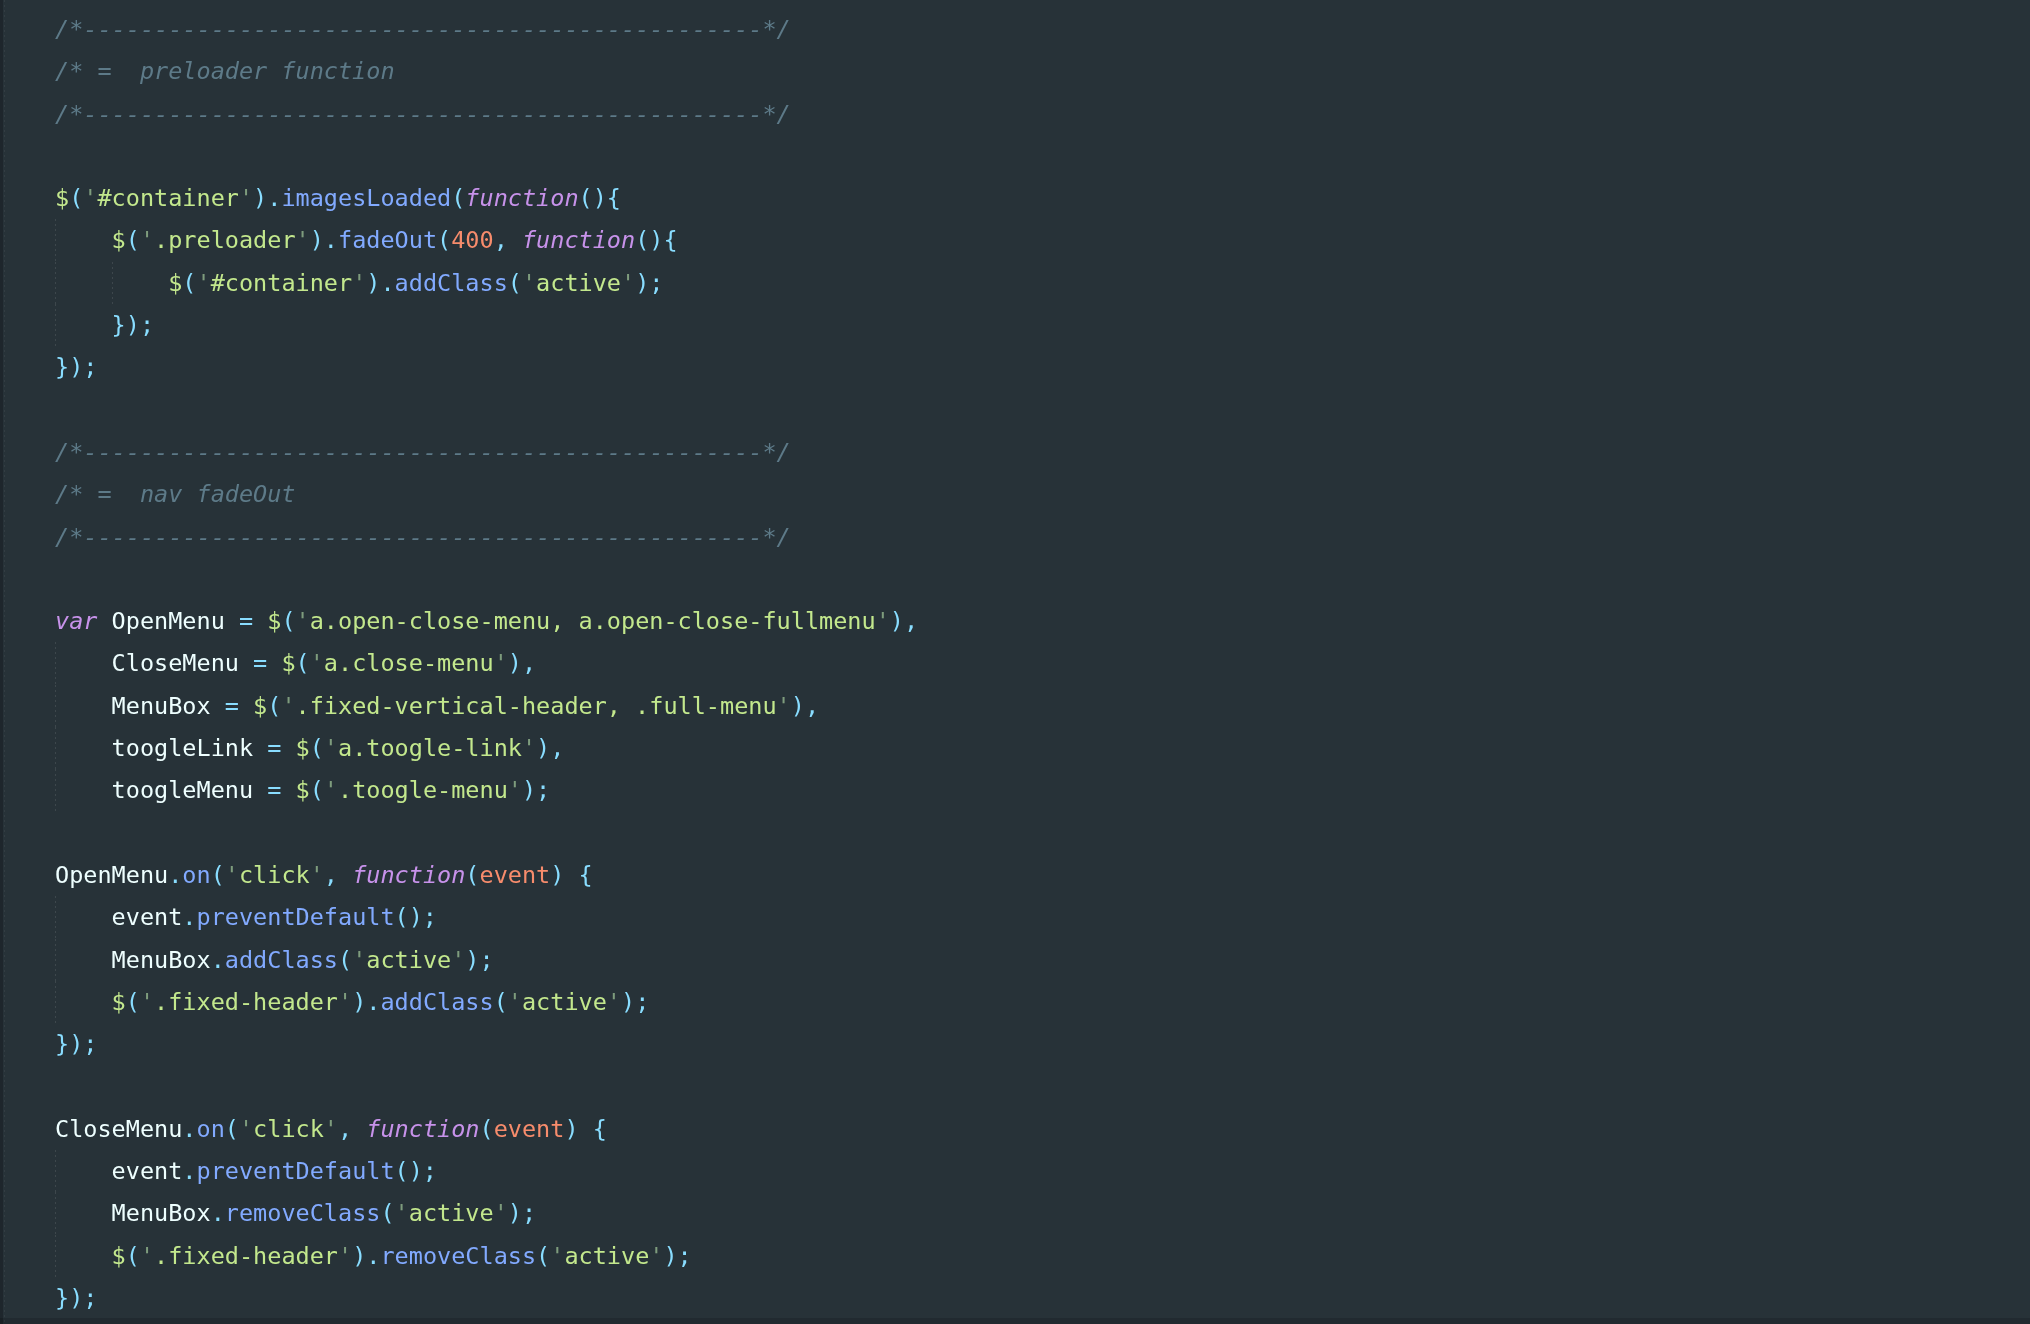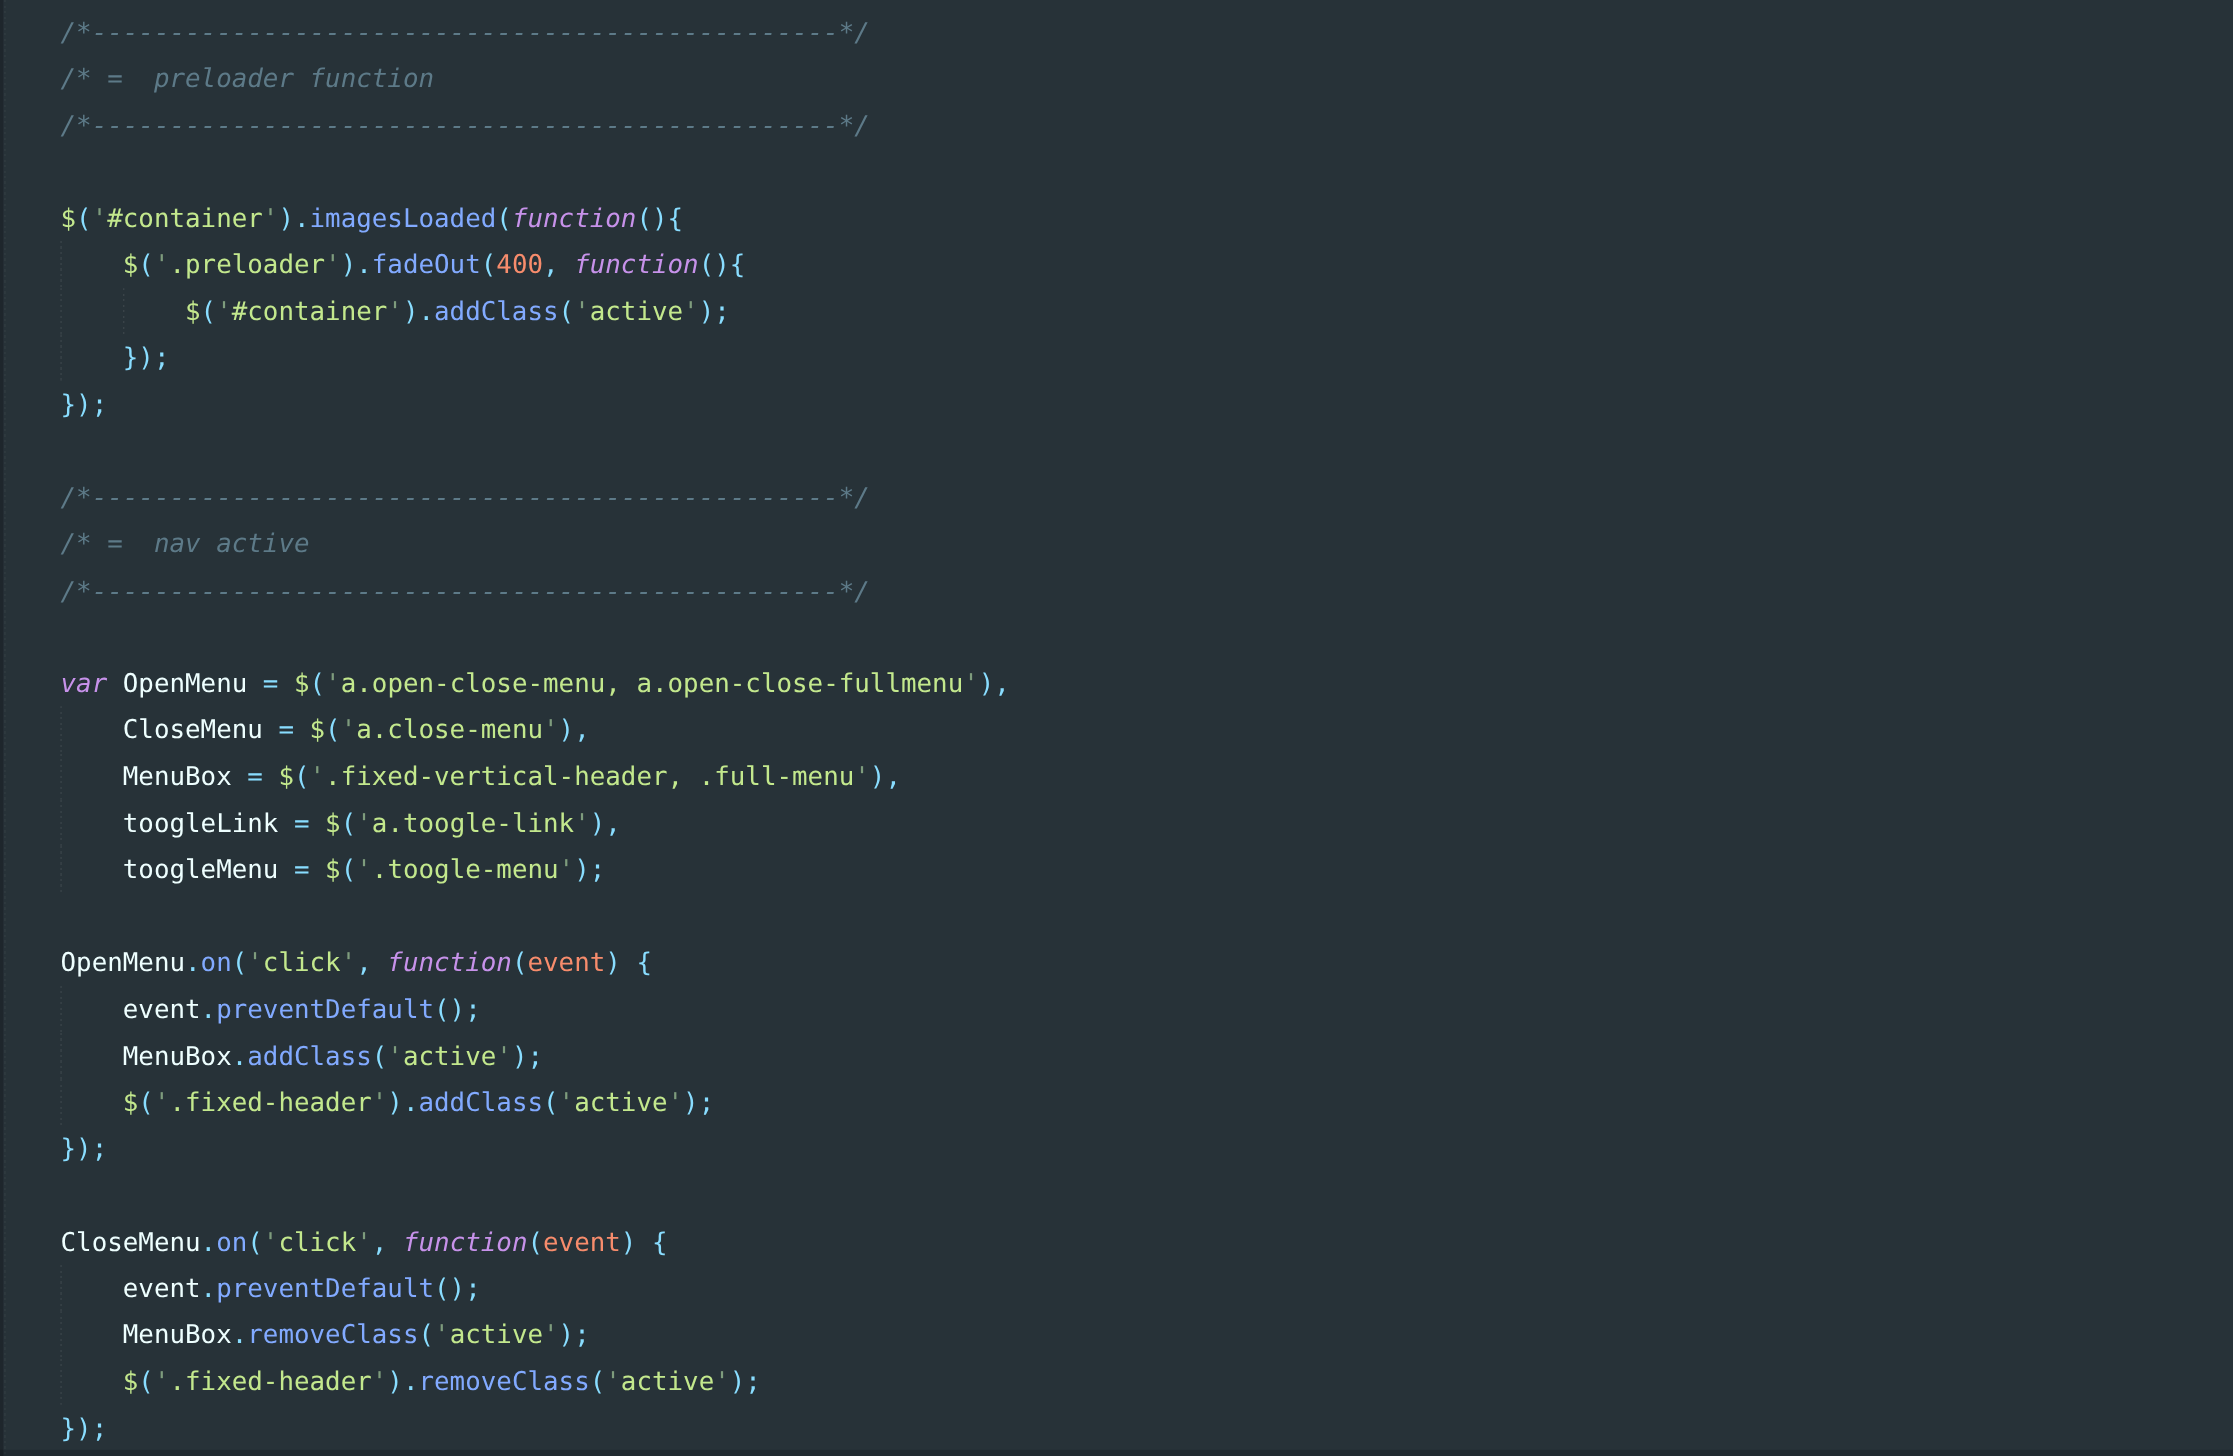--- a/index.html
+++ b/index.html
@@ -52,21 +52,21 @@
       <div class="line"><span style="color: rgb(93, 122, 136); font-style: italic; margin-top: 32px;">/* =  preloader function</span></div>
       <div class="line"><span style="color: rgb(93, 122, 136); font-style: italic;">/*------------------------------------------------*/</span></div>
       <div class="line"></div>
       <div class="line"><span style="color: rgb(195, 232, 141);">$</span><span style="color: rgb(137, 221, 255);">(</span><span style="color: rgb(126, 156, 125);">'</span><span style="color: rgb(195, 232, 141);">#container</span><span style="color: rgb(126, 156, 125);">'</span><span style="color: rgb(137, 221, 255);">).</span><span style="color: rgb(130, 170, 255);">imagesLoaded</span><span style="color: rgb(137, 221, 255);">(</span><span style="color: rgb(199, 146, 234); font-style: italic;">function</span><span style="color: rgb(137, 221, 255);">(){</span></div>
       <div class="line"><span class="guide" style="left: 0px;"></span><span>    </span><span style="color: rgb(195, 232, 141);">$</span><span style="color: rgb(137, 221, 255);">(</span><span style="color: rgb(126, 156, 125);">'</span><span style="color: rgb(195, 232, 141);">.preloader</span><span style="color: rgb(126, 156, 125);">'</span><span style="color: rgb(137, 221, 255);">).</span><span style="color: rgb(130, 170, 255);">fadeOut</span><span style="color: rgb(137, 221, 255);">(</span><span style="color: rgb(247, 140, 108);">400</span><span style="color: rgb(137, 221, 255);">, </span><span style="color: rgb(199, 146, 234); font-style: italic;">function</span><span style="color: rgb(137, 221, 255);">(){</span></div>
       <div class="line"><span class="guide" style="left: 0px;"></span><span class="guide" style="left: 56.6px;"></span><span>        </span><span style="color: rgb(195, 232, 141);">$</span><span style="color: rgb(137, 221, 255);">(</span><span style="color: rgb(126, 156, 125);">'</span><span style="color: rgb(195, 232, 141);">#container</span><span style="color: rgb(126, 156, 125);">'</span><span style="color: rgb(137, 221, 255);">).</span><span style="color: rgb(130, 170, 255);">addClass</span><span style="color: rgb(137, 221, 255);">(</span><span style="color: rgb(126, 156, 125);">'</span><span style="color: rgb(195, 232, 141);">active</span><span style="color: rgb(126, 156, 125);">'</span><span style="color: rgb(137, 221, 255);">);</span></div>
       <div class="line"><span class="guide" style="left: 0px;"></span><span>    </span><span style="color: rgb(137, 221, 255);">});</span></div>
       <div class="line"><span style="color: rgb(137, 221, 255);">});</span></div>
       <div class="line"></div>
       <div class="line"><span style="color: rgb(93, 122, 136); font-style: italic;">/*------------------------------------------------*/</span></div>
-      <div class="line"><span style="color: rgb(93, 122, 136); font-style: italic;">/* =  nav active</span></div>
+      <div class="line"><span style="color: rgb(93, 122, 136); font-style: italic;">/* =  nav fadeOut</span></div>
       <div class="line"><span style="color: rgb(93, 122, 136); font-style: italic;">/*------------------------------------------------*/</span></div>
       <div class="line"></div>
       <div class="line"><span style="color: rgb(199, 146, 234); font-style: italic;">var</span><span style="color: rgb(238, 255, 255);"> OpenMenu </span><span style="color: rgb(137, 221, 255);">=</span><span style="color: rgb(238, 255, 255);"> </span><span style="color: rgb(195, 232, 141);">$</span><span style="color: rgb(137, 221, 255);">(</span><span style="color: rgb(126, 156, 125);">'</span><span style="color: rgb(195, 232, 141);">a.open-close-menu, a.open-close-fullmenu</span><span style="color: rgb(126, 156, 125);">'</span><span style="color: rgb(137, 221, 255);">),</span></div>
       <div class="line"><span class="guide" style="left: 0px;"></span><span>    </span><span style="color: rgb(238, 255, 255);">CloseMenu </span><span style="color: rgb(137, 221, 255);">=</span><span style="color: rgb(238, 255, 255);"> </span><span style="color: rgb(195, 232, 141);">$</span><span style="color: rgb(137, 221, 255);">(</span><span style="color: rgb(126, 156, 125);">'</span><span style="color: rgb(195, 232, 141);">a.close-menu</span><span style="color: rgb(126, 156, 125);">'</span><span style="color: rgb(137, 221, 255);">),</span></div>
       <div class="line"><span class="guide" style="left: 0px;"></span><span>    </span><span style="color: rgb(238, 255, 255);">MenuBox </span><span style="color: rgb(137, 221, 255);">=</span><span style="color: rgb(238, 255, 255);"> </span><span style="color: rgb(195, 232, 141);">$</span><span style="color: rgb(137, 221, 255);">(</span><span style="color: rgb(126, 156, 125);">'</span><span style="color: rgb(195, 232, 141);">.fixed-vertical-header, .full-menu</span><span style="color: rgb(126, 156, 125);">'</span><span style="color: rgb(137, 221, 255);">),</span></div>
       <div class="line"><span class="guide" style="left: 0px;"></span><span>    </span><span style="color: rgb(238, 255, 255);">toogleLink </span><span style="color: rgb(137, 221, 255);">=</span><span style="color: rgb(238, 255, 255);"> </span><span style="color: rgb(195, 232, 141);">$</span><span style="color: rgb(137, 221, 255);">(</span><span style="color: rgb(126, 156, 125);">'</span><span style="color: rgb(195, 232, 141);">a.toogle-link</span><span style="color: rgb(126, 156, 125);">'</span><span style="color: rgb(137, 221, 255);">),</span></div>
       <div class="line"><span class="guide" style="left: 0px;"></span><span>    </span><span style="color: rgb(238, 255, 255);">toogleMenu </span><span style="color: rgb(137, 221, 255);">=</span><span style="color: rgb(238, 255, 255);"> </span><span style="color: rgb(195, 232, 141);">$</span><span style="color: rgb(137, 221, 255);">(</span><span style="color: rgb(126, 156, 125);">'</span><span style="color: rgb(195, 232, 141);">.toogle-menu</span><span style="color: rgb(126, 156, 125);">'</span><span style="color: rgb(137, 221, 255);">);</span></div>
       <div class="line"></div>
       <div class="line"><span style="color: rgb(238, 255, 255);">OpenMenu</span><span style="color: rgb(137, 221, 255);">.</span><span style="color: rgb(130, 170, 255);">on</span><span style="color: rgb(137, 221, 255);">(</span><span style="color: rgb(126, 156, 125);">'</span><span style="color: rgb(195, 232, 141);">click</span><span style="color: rgb(126, 156, 125);">'</span><span style="color: rgb(137, 221, 255);">, </span><span style="color: rgb(199, 146, 234); font-style: italic;">function</span><span style="color: rgb(137, 221, 255);">(</span><span style="color: rgb(247, 140, 108);">event</span><span style="color: rgb(137, 221, 255);">)</span><span style="color: rgb(238, 255, 255);"> </span><span style="color: rgb(137, 221, 255);">{</span></div>
       <div class="line"><span class="guide" style="left: 0px;"></span><span>    </span><span style="color: rgb(238, 255, 255);">event</span><span style="color: rgb(137, 221, 255);">.</span><span style="color: rgb(130, 170, 255);">preventDefault</span><span style="color: rgb(137, 221, 255);">();</span></div>

